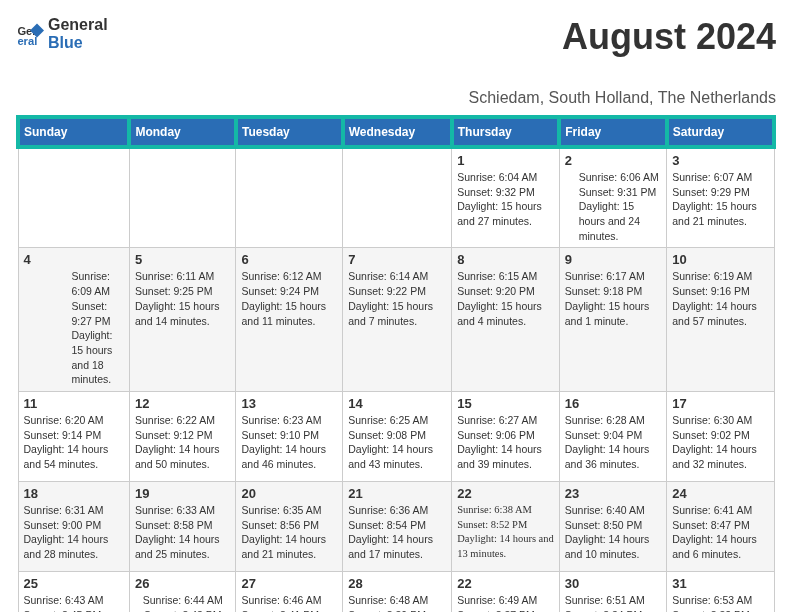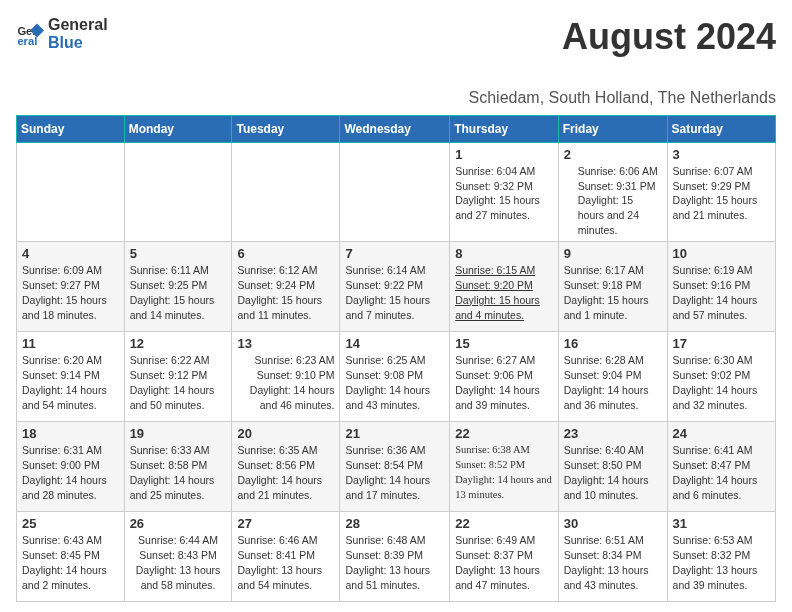--- a/index.html
+++ b/index.html
@@ -45,21 +45,21 @@
     }
     thead tr {
       background-color: #2a6db5;
       color: white;
     }
     thead th {
       padding: 6px 4px;
       text-align: left;
       font-size: 12px;
       font-weight: bold;
-      border: 1px solid #14b8a6;
+      border: 4px solid #14b8a6;
     }
     tbody tr {
       vertical-align: top;
     }
     tbody td {
       border: 1px solid #ccc;
       padding: 4px 5px;
       height: 90px;
       width: 113px;
     }
@@ -144,21 +144,21 @@
         <td>
           <span class="day-num">3</span>
           <div class="day-info" style="white-space: pre-line;">Sunrise: 6:07 AM
 Sunset: 9:29 PM
 Daylight: 15 hours and 21 minutes.</div>
         </td>
       </tr>
       <tr>
         <td>
           <span class="day-num">4</span>
-          <div class="day-info" style="white-space: pre-line;">Sunrise: 6:09 AM
+          <div class="day-info" style="white-space: pre-line; margin-left: 48px;">Sunrise: 6:09 AM
 Sunset: 9:27 PM
 Daylight: 15 hours and 18 minutes.</div>
         </td>
         <td>
           <span class="day-num">5</span>
           <div class="day-info" style="white-space: pre-line;">Sunrise: 6:11 AM
 Sunset: 9:25 PM
 Daylight: 15 hours and 14 minutes.</div>
         </td>
         <td>
@@ -168,21 +168,21 @@
 Daylight: 15 hours and 11 minutes.</div>
         </td>
         <td>
           <span class="day-num">7</span>
           <div class="day-info" style="white-space: pre-line;">Sunrise: 6:14 AM
 Sunset: 9:22 PM
 Daylight: 15 hours and 7 minutes.</div>
         </td>
         <td>
           <span class="day-num">8</span>
-          <div class="day-info" style="white-space: pre-line; text-decoration: underline;">Sunrise: 6:15 AM
+          <div class="day-info" style="white-space: pre-line;">Sunrise: 6:15 AM
 Sunset: 9:20 PM
 Daylight: 15 hours and 4 minutes.</div>
         </td>
         <td>
           <span class="day-num">9</span>
           <div class="day-info" style="white-space: pre-line;">Sunrise: 6:17 AM
 Sunset: 9:18 PM
 Daylight: 15 hours and 1 minute.</div>
         </td>
         <td>
@@ -200,21 +200,21 @@
 Daylight: 14 hours and 54 minutes.</div>
         </td>
         <td>
           <span class="day-num">12</span>
           <div class="day-info" style="white-space: pre-line;">Sunrise: 6:22 AM
 Sunset: 9:12 PM
 Daylight: 14 hours and 50 minutes.</div>
         </td>
         <td>
           <span class="day-num">13</span>
-          <div class="day-info" style="white-space: pre-line; text-align: right;">Sunrise: 6:23 AM
+          <div class="day-info" style="white-space: pre-line;">Sunrise: 6:23 AM
 Sunset: 9:10 PM
 Daylight: 14 hours and 46 minutes.</div>
         </td>
         <td>
           <span class="day-num">14</span>
           <div class="day-info" style="white-space: pre-line;">Sunrise: 6:25 AM
 Sunset: 9:08 PM
 Daylight: 14 hours and 43 minutes.</div>
         </td>
         <td>

